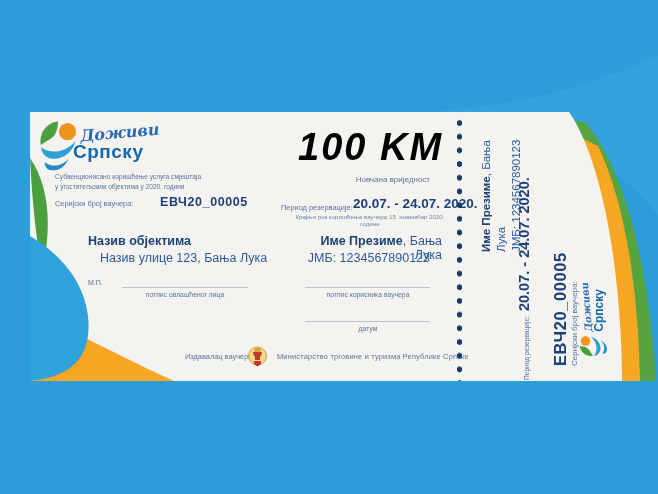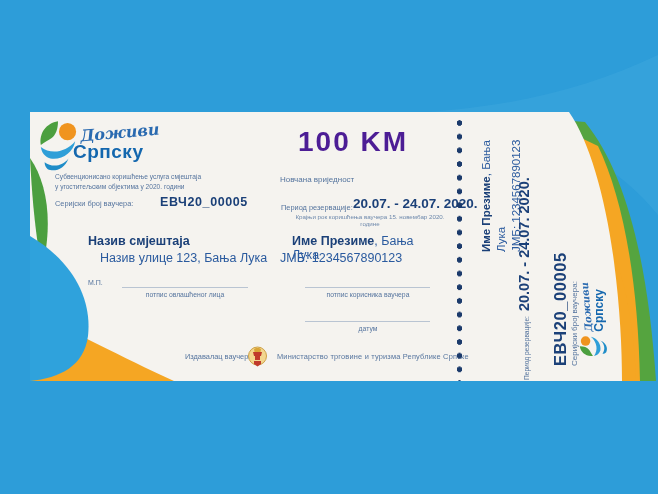--- a/index.html
+++ b/index.html
@@ -6,32 +6,32 @@
   #canvas{position:relative;width:658px;height:494px;overflow:hidden;background:#2D9DD9;
           font-family:"Liberation Sans",sans-serif;color:#1B4078;}
   #deco{position:absolute;left:0;top:0;z-index:0;}
   .abs{position:absolute;z-index:2;}
   .navy-b{color:#1B4078;font-weight:bold;}
   .navy{color:#2A5A9E;}
   .lbl{color:#55749E;}
   .tiny{color:#6E89AC;}
   .sigline{border-top:1px solid #B9C4D2;height:0;}
   .center{text-align:center;}
-  .right{text-align:left;}
+  .right{text-align:right;}
   .rot90{transform:rotate(-90deg);}
   
   #logo-mark{left:37px;top:119px;width:42px;height:54px;}
   #logo-script{left:80px;top:123px;font-family:"DejaVu Serif",serif;font-style:italic;font-weight:bold;
                font-size:16px;color:#2A6AB0;transform:rotate(-5deg);}
   #logo-word{left:73px;top:141px;font-size:19px;font-weight:bold;color:#1467AE;letter-spacing:.5px;}
   #subsidy1{left:55px;top:173px;font-size:6.6px;}
   #subsidy2{left:55px;top:183px;font-size:6.6px;}
   #serial-label{left:55px;top:199px;font-size:7.4px;}
   #serial-value{left:160px;top:195px;font-size:12.5px;letter-spacing:.6px;}
-  #amount{left:298px;top:126px;font-size:28px;font-weight:bold;color:#4c1d95;letter-spacing:2px;}
+  #amount{left:298px;top:126px;font-size:38px;font-weight:bold;color:#000000;letter-spacing:2px;font-style:italic;}
   #amount-label{left:280px;top:175px;width:150px;font-size:8px;}
   #period-label{left:281px;top:203px;font-size:7.4px;}
   #period-value{left:353px;top:196px;font-size:13.5px;}
   #deadline{left:285px;top:213px;width:170px;font-size:6.2px;}
   #hotel-name{left:88px;top:234px;font-size:12.5px;}
   #hotel-addr{left:100px;top:251px;font-size:12.5px;}
   #stamp{left:88px;top:279px;font-size:7px;}
   #sig1-line{left:122px;top:287px;width:126px;}
   #sig1-label{left:110px;top:291px;width:150px;font-size:6.8px;}
   #guest-line{left:292px;top:234px;width:150px;font-size:12.5px;}
@@ -97,21 +97,21 @@
   <div id="serial-label" class="abs lbl">Серијски број ваучера:</div>
   <div id="serial-value" class="abs navy-b">ЕВЧ20_00005</div>
 
   <div id="amount" class="abs">100 KM</div>
   <div id="amount-label" class="abs lbl right">Новчана вриједност</div>
 
   <div id="period-label" class="abs lbl">Период резервације:</div>
   <div id="period-value" class="abs navy-b">20.07. - 24.07. 2020.</div>
   <div id="deadline" class="abs tiny center">Крајњи рок коришћења ваучера 15. новембар 2020. године</div>
 
-  <div id="hotel-name" class="abs navy-b">Назив смјештаја</div>
+  <div id="hotel-name" class="abs navy-b">Назив објектима</div>
   <div id="hotel-addr" class="abs navy">Назив улице 123, Бања Лука</div>
 
   <div id="stamp" class="abs lbl">М.П.</div>
   <div id="sig1-line" class="abs sigline"></div>
   <div id="sig1-label" class="abs lbl center">потпис овлашћеног лица</div>
 
   <div id="guest-line" class="abs right"><span class="navy-b">Име Презиме</span><span class="navy">, Бања Лука</span></div>
   <div id="guest-jmb" class="abs navy right">ЈМБ: 1234567890123</div>
 
   <div id="sig2-line" class="abs sigline"></div>

